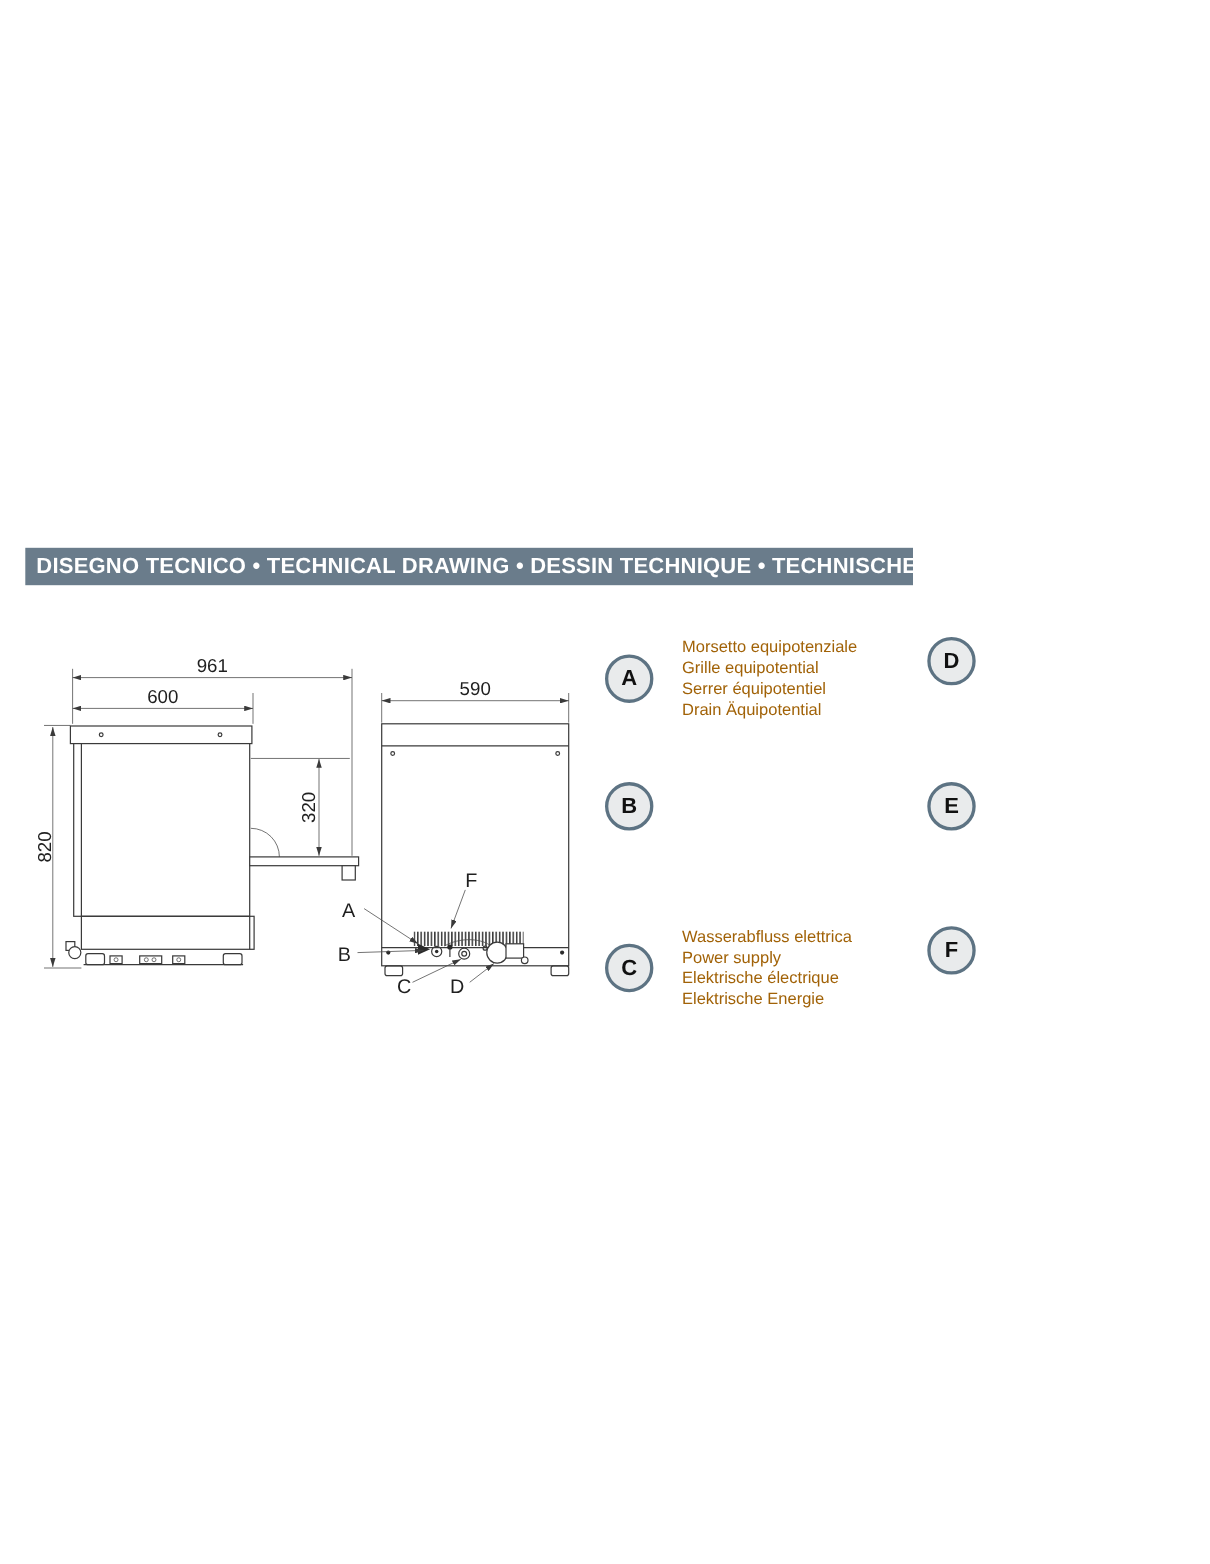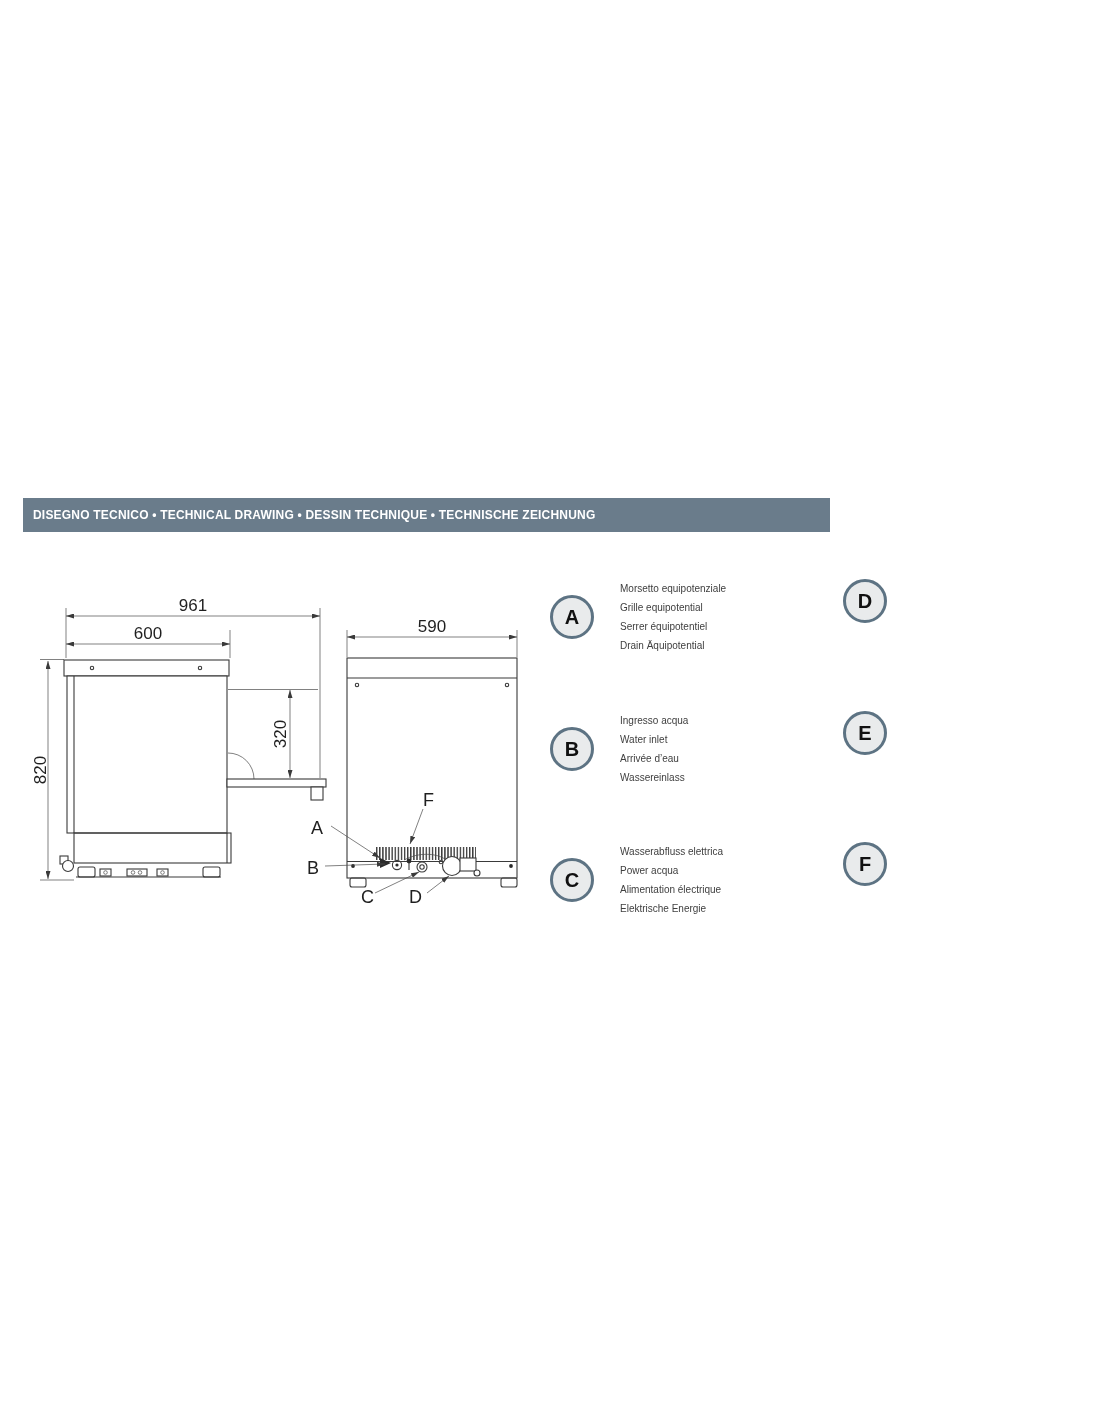--- a/index.html
+++ b/index.html
@@ -1,28 +1,28 @@
 <!DOCTYPE html>
 <html><head>
 <meta charset="utf-8">
 <title>Technical Drawing</title>
 <style>
   html,body{margin:0;padding:0;background:#ffffff;}
   .page{position:relative;width:1100px;height:1422px;background:#ffffff;overflow:hidden;
         font-family:"Liberation Sans", sans-serif;}
   .header-bar{position:absolute;left:23px;top:498px;width:807px;height:34px;
         background:#6a7c8b;color:#ffffff;display:flex;align-items:center;
-        padding-left:10px;box-sizing:border-box;font-size:12px;font-weight:bold;
+        padding-left:10px;box-sizing:border-box;font-size:20px;font-weight:bold;
         letter-spacing:0.2px;white-space:nowrap;}
   .drawing-svg{position:absolute;left:0;top:0;}
   .legend-item{position:absolute;display:flex;align-items:center;gap:26px;}
   .badge{width:38px;height:38px;border-radius:50%;background:#e9ebec;border:3px solid #5d7383;
         display:flex;align-items:center;justify-content:center;flex:0 0 auto;}
   .badge span{font-size:20px;font-weight:bold;color:#111111;}
-  .lines{font-size:10px;line-height:19px;color:#404040;}
+  .lines{font-size:15px;line-height:19px;color:#a16207;}
   .dim{font-size:17px;fill:#1f1f1f;}
   .callout{font-size:18px;fill:#1f1f1f;}
   .ln{stroke:#3a3a3a;stroke-width:1.1;fill:none;}
   .thin{stroke:#4a4a4a;stroke-width:0.7;fill:none;}
   .fill-dark{fill:#2b2b2b;stroke:none;}
   .wfill{fill:#ffffff;}
 </style>
 </head>
 <body>
 
@@ -143,36 +143,30 @@
       <div>Grille equipotential</div>
       <div>Serrer équipotentiel</div>
       <div>Drain Äquipotential</div>
     </div>
   </div>
 
   <div class="legend-item" style="left:550px;top:711px">
     <div class="badge">
         <span>B</span>
       </div>
-    <div class="lines">
-      <div>Ingresso acqua</div>
-      <div>Water inlet</div>
-      <div>Arrivée d’eau</div>
-      <div>Wassereinlass</div>
-    </div>
   </div>
 
   <div class="legend-item" style="left:550px;top:842px">
     <div class="badge">
         <span>C</span>
       </div>
     <div class="lines">
       <div>Wasserabfluss elettrica</div>
-      <div>Power acqua</div>
-      <div>Alimentation électrique</div>
+      <div>Power supply</div>
+      <div>Elektrische électrique</div>
       <div>Elektrische Energie</div>
     </div>
   </div>
 
   <div class="legend-item" style="left:843px;top:579px">
     <div class="badge">
         <span>D</span>
       </div>
   </div>
 

